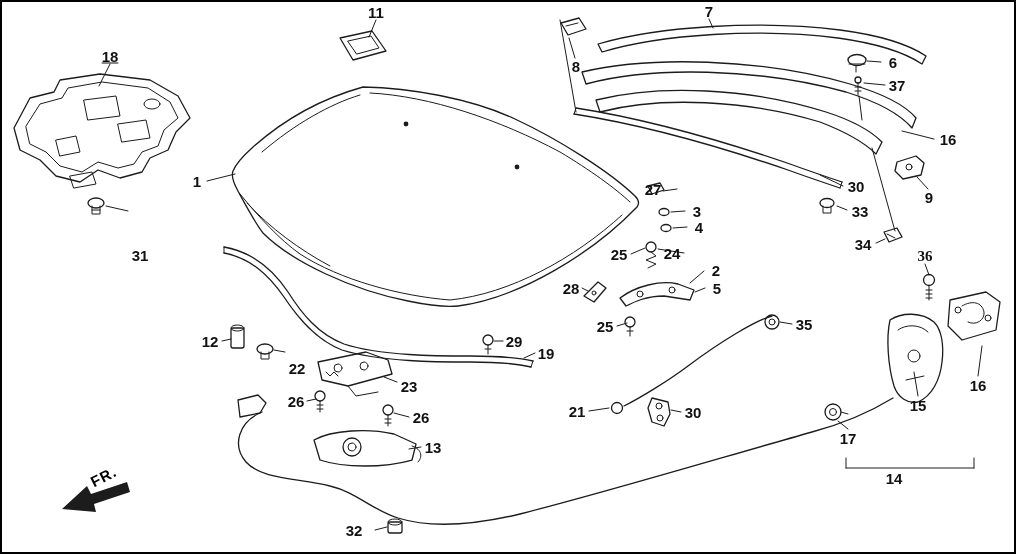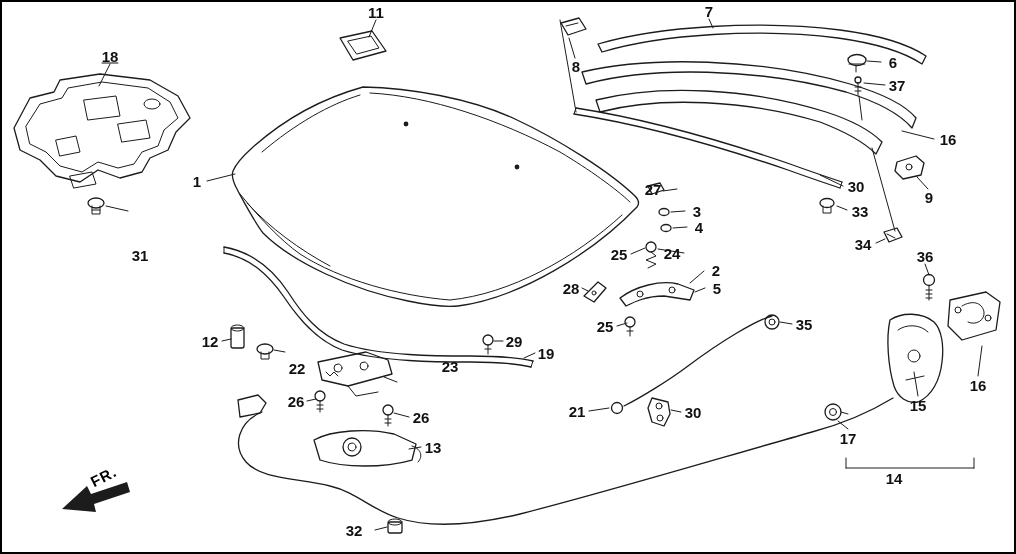--- a/index.html
+++ b/index.html
@@ -290,35 +290,35 @@
       <div class="part-label" style="left: 433px; top: 447px;">13</div>
       <div class="part-label" style="left: 894px; top: 478px;">14</div>
       <div class="part-label" style="left: 918px; top: 405px;">15</div>
       <div class="part-label" style="left: 978px; top: 385px;">16</div>
       <div class="part-label" style="left: 848px; top: 438px;">17</div>
       <div class="part-label" style="left: 110px; top: 56px; text-decoration: underline;">18</div>
       <div class="part-label" style="left: 546px; top: 353px;">19</div>
       <div class="part-label" style="left: 856px; top: 186px;">30</div>
       <div class="part-label" style="left: 577px; top: 411px;">21</div>
       <div class="part-label" style="left: 297px; top: 352px; margin-top: 16px;">22</div>
-      <div class="part-label" style="left: 409px; top: 366px; margin-left: 41px;">23</div>
+      <div class="part-label" style="left: 409px; top: 386px;">23</div>
       <div class="part-label" style="left: 672px; top: 253px;">24</div>
       <div class="part-label" style="left: 619px; top: 254px;">25</div>
       <div class="part-label" style="left: 605px; top: 326px;">25</div>
       <div class="part-label" style="left: 296px; top: 401px;">26</div>
       <div class="part-label" style="left: 421px; top: 417px;">26</div>
       <div class="part-label" style="left: 653px; top: 189px;">27</div>
       <div class="part-label" style="left: 571px; top: 288px;">28</div>
       <div class="part-label" style="left: 514px; top: 341px;">29</div>
       <div class="part-label" style="left: 693px; top: 412px;">30</div>
       <div class="part-label" style="left: 140px; top: 211px; margin-top: 44px;">31</div>
       <div class="part-label" style="left: 354px; top: 530px;">32</div>
       <div class="part-label" style="left: 860px; top: 211px;">33</div>
       <div class="part-label" style="left: 863px; top: 244px;">34</div>
       <div class="part-label" style="left: 804px; top: 324px;">35</div>
-      <div class="part-label" style="left: 925px; top: 256px;">36</div>
+      <div class="part-label" style="left: 925px; top: 256px; font-family: Liberation Serif, serif;">36</div>
       <div class="part-label" style="left: 897px; top: 85px;">37</div>
     </div>
 
   <div class="fr-label">FR.</div>
 
   <div class="frame"></div>
 </div>
 
 </body></html>

